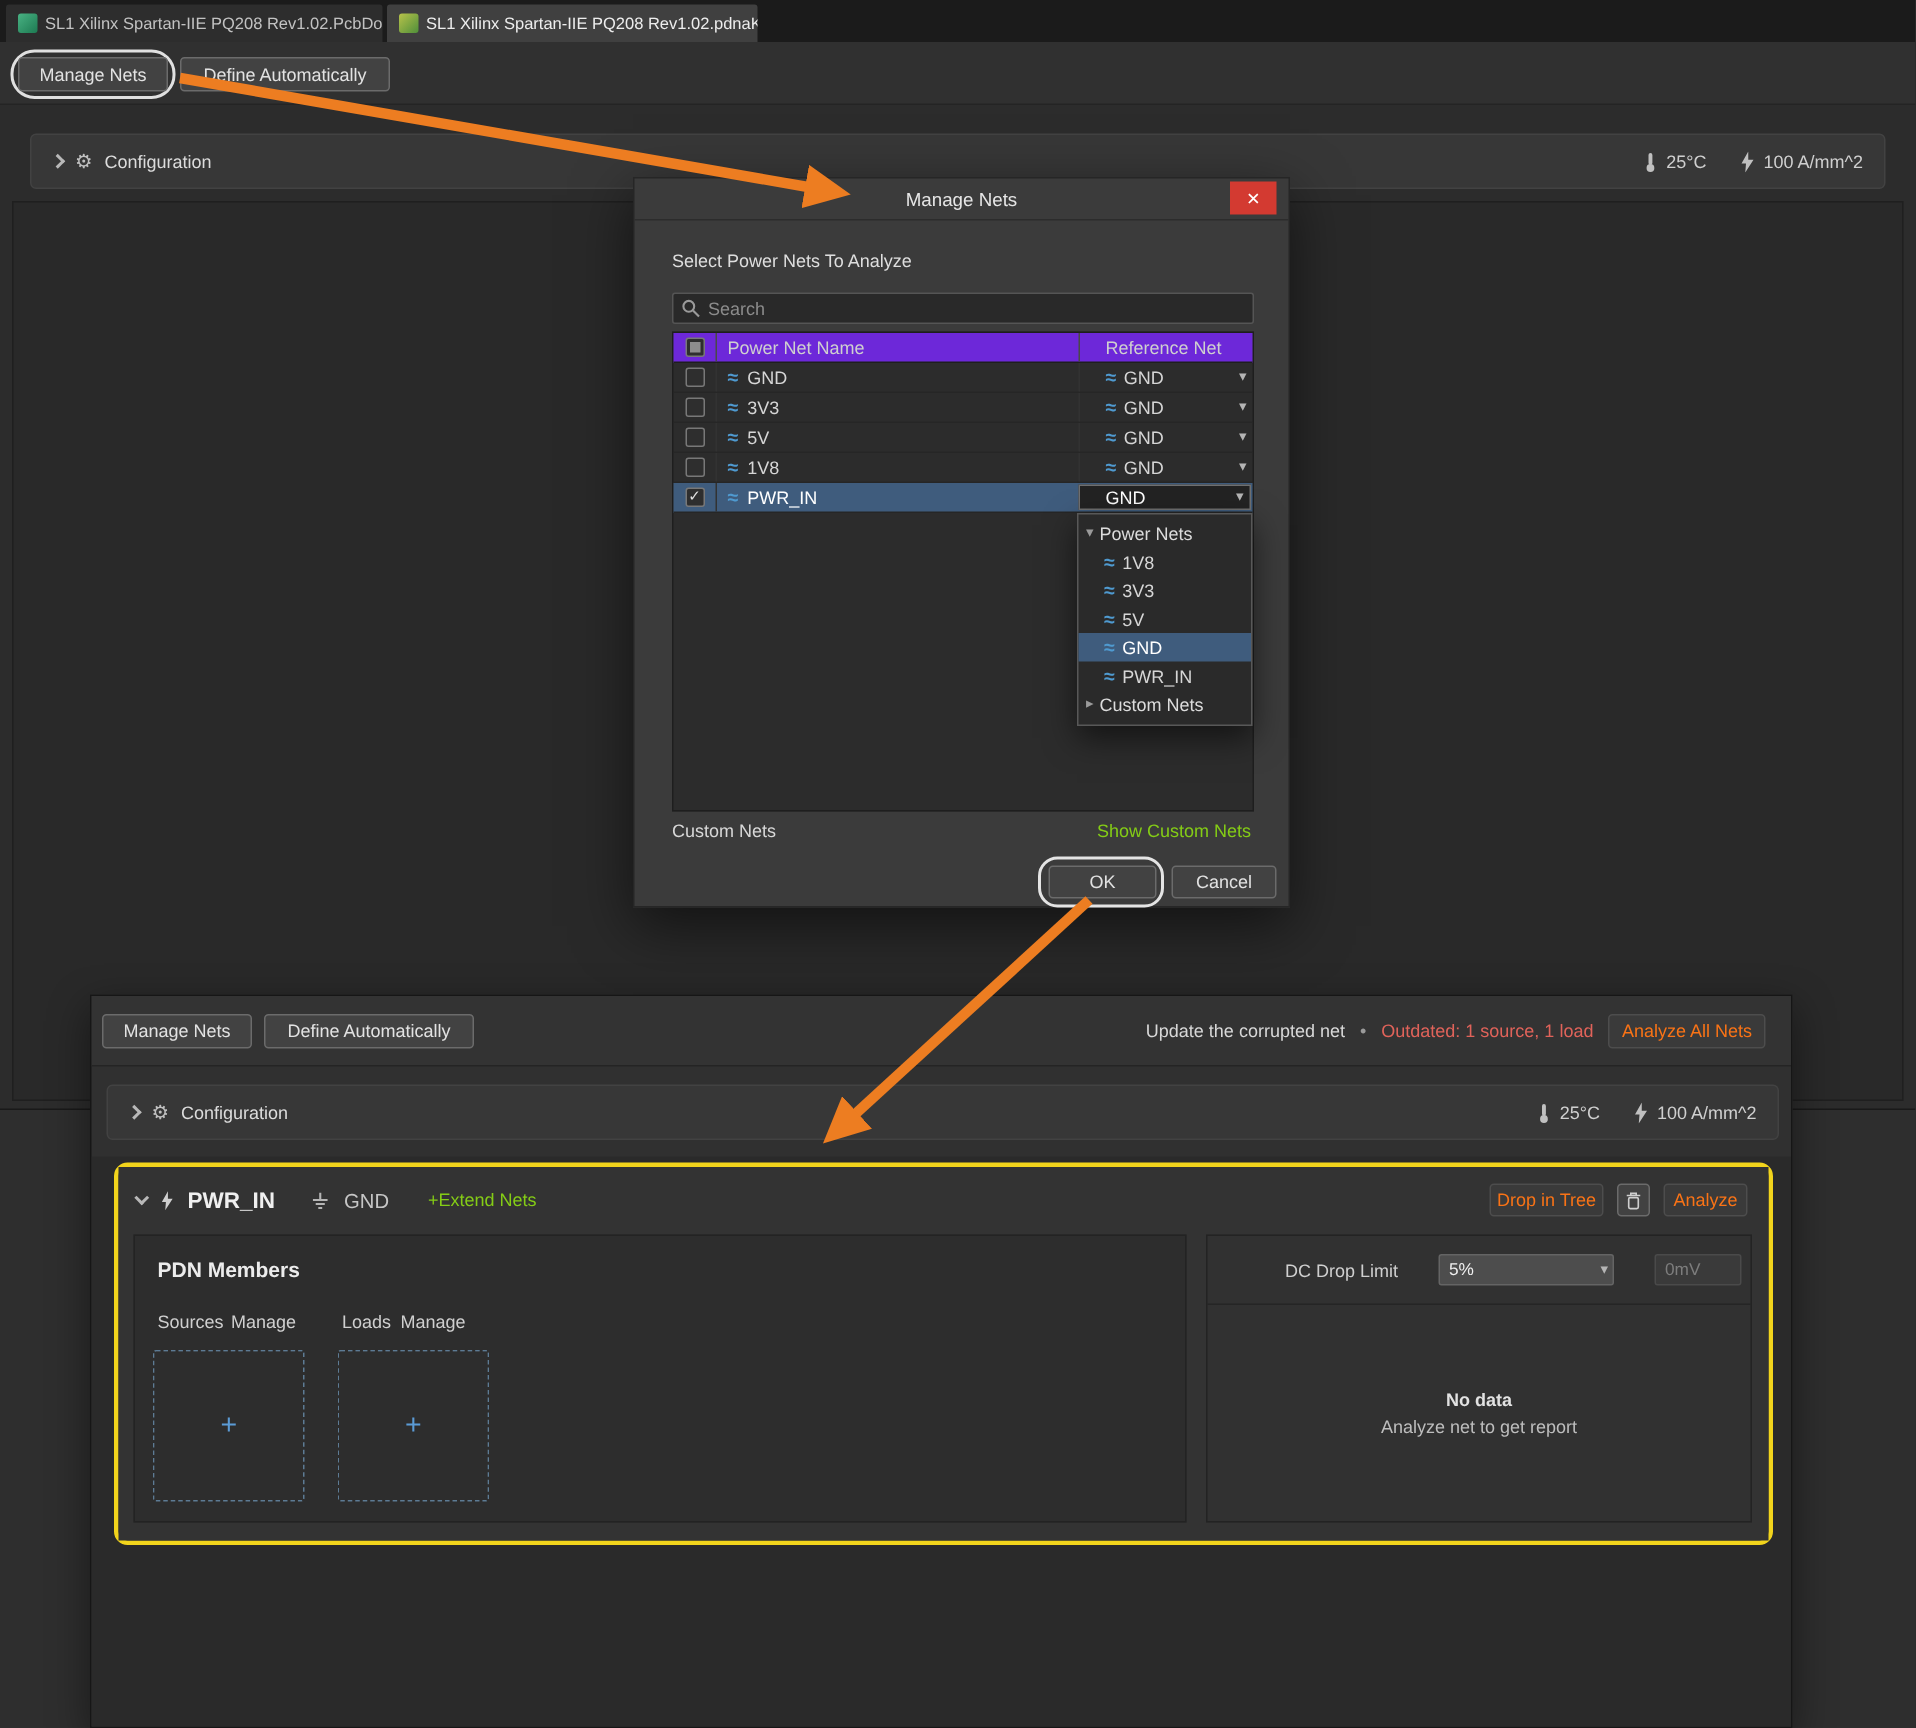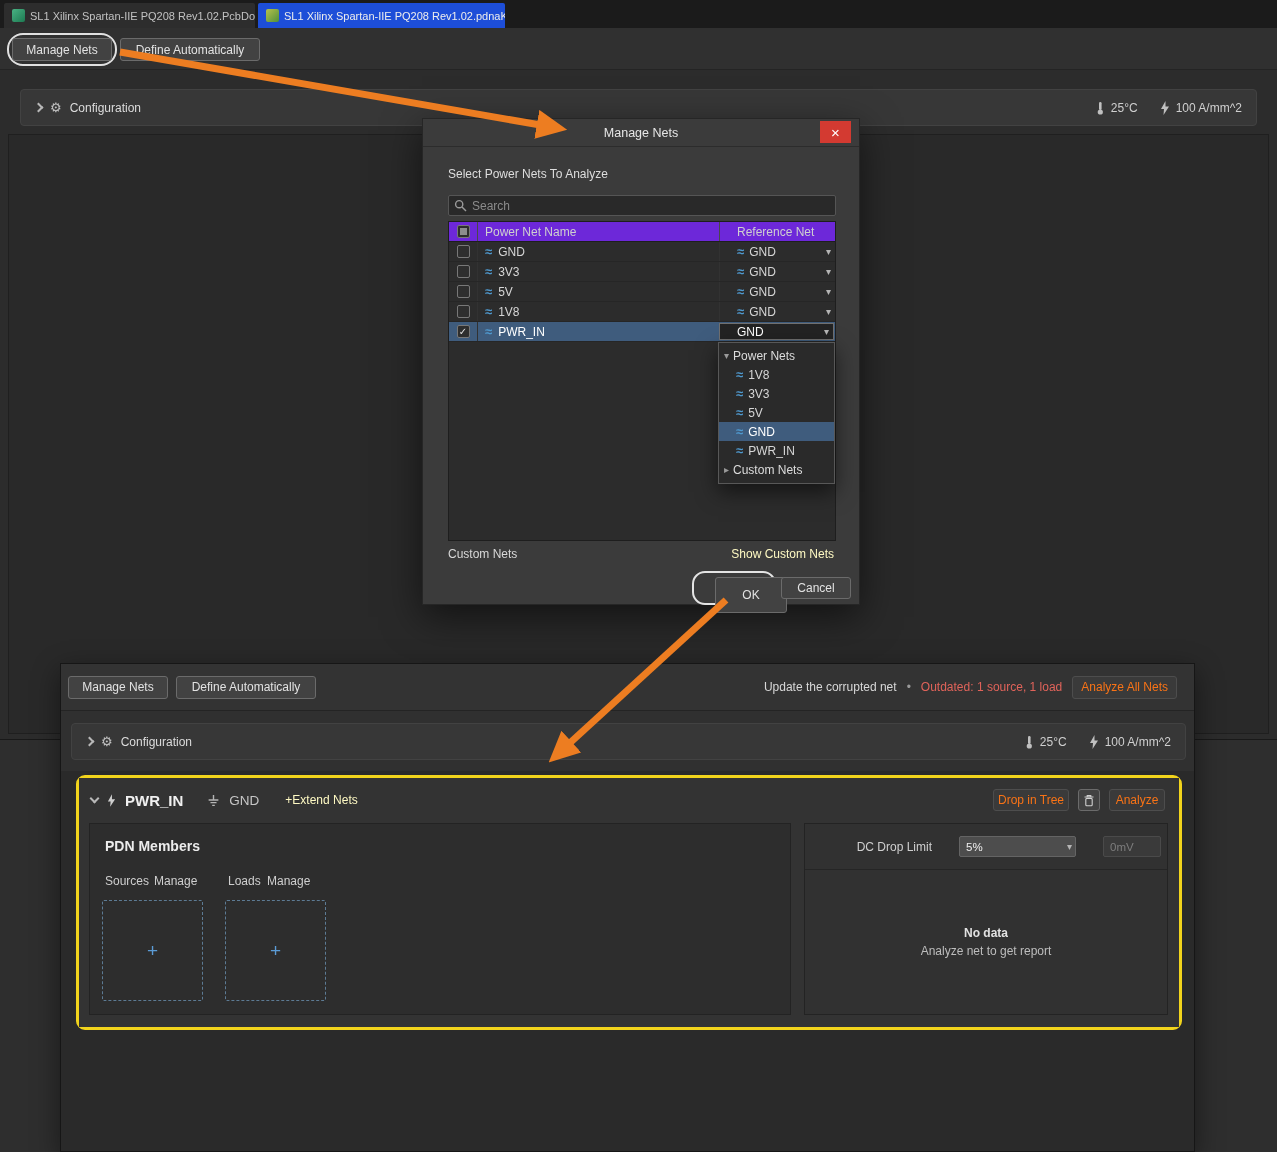--- a/index.html
+++ b/index.html
@@ -3,31 +3,31 @@
 <meta charset="utf-8">
 <style>
   *{margin:0;padding:0;box-sizing:border-box}
   html,body{background:#2e2e2e}
   #stage{position:relative;width:1277px;height:1152px;background:#2e2e2e;overflow:hidden;
          font-family:"Liberation Sans",sans-serif;font-size:12px;color:#d8d8d8}
   .abs{position:absolute}
   .btn{display:flex;align-items:center;justify-content:center;background:#424242;border:1px solid #6b6b6b;
        border-radius:3px;color:#e2e2e2;font-size:12px;white-space:nowrap;cursor:default}
   .btn.disabled{background:#3a3a3a;border-color:#4d4d4d;color:#f97316}
-  .link{color:#fef9c3;white-space:nowrap;cursor:default}
+  .link{color:#84cc16;white-space:nowrap;cursor:default}
   svg{display:block}
 
   
   #upper-app{position:absolute;left:0;top:0;width:1277px;height:740px;background:#2c2c2c;
              border-bottom:1px solid #191919;z-index:1}
   .tabbar{position:absolute;left:0;top:0;width:100%;height:28px;background:#1b1b1b}
   .tab{position:absolute;top:3px;height:25px;display:flex;align-items:center;gap:5px;padding:0 8px;
        font-size:11px;white-space:nowrap;overflow:hidden;border-radius:2px 2px 0 0}
   .tab1{left:4px;width:251px;background:#2d2d2d;color:#c2c2c2}
-  .tab2{left:258px;width:247px;background:#1d4ed8;color:#ededed}
+  .tab2{left:258px;width:247px;background:#404040;color:#ededed}
   .tab-icon{width:13px;height:13px;border-radius:2px;flex:0 0 auto}
   .icon-pcb{background:linear-gradient(135deg,#49b283,#1d7a52)}
   .icon-pdna{background:linear-gradient(135deg,#b7c24a,#4f8f3a)}
   .topbar{position:absolute;left:0;top:28px;width:100%;height:42px;background:#303030;border-bottom:1px solid #242424}
   .outline-annot{position:absolute;border:2px solid #e0e0e0;border-radius:16px;pointer-events:none}
   .configbar{position:absolute;background:#373737;border:1px solid #424242;border-radius:4px;height:37px;
              display:flex;align-items:center;padding:0 14px;color:#dcdcdc;gap:8px}
   .configbar .cright{margin-left:auto;display:flex;align-items:center;gap:6px;color:#cfcfcf}
   .chev{width:7px;height:7px;border-top:2px solid #b8b8b8;border-right:2px solid #b8b8b8;display:inline-block}
   .chev.r{transform:rotate(45deg)}
@@ -62,21 +62,21 @@
   .neticon{color:#4f9ad0;font-weight:bold;font-size:13px;line-height:1}
   .dd-arrow{margin-left:auto;margin-right:4px;color:#b5b5b5;font-size:10px;line-height:1}
   .c2.editor{background:#232323;border:1px solid #707070;margin:1px 1px 1px 0}
   .popup{position:absolute;left:295px;top:223px;width:117px;height:142px;background:#2a2a2a;border:1px solid #585858;
          box-shadow:0 8px 20px rgba(0,0,0,.55);padding-top:3px;z-index:3}
   .tg{height:19px;display:flex;align-items:center;gap:4px;padding-left:5px;color:#dcdcdc}
   .tw{color:#9a9a9a;font-size:10px;line-height:1}
   .ti{height:19px;display:flex;align-items:center;gap:5px;padding-left:17px;color:#d6d6d6}
   .ti.sel{background:#3f5c7d;color:#fff}
   .dlg-foot{position:absolute;left:25px;right:25px;top:428px;display:flex;justify-content:space-between;align-items:center}
-  .btn-ok{position:absolute;left:292px;top:458px;width:72px;height:36px}
+  .btn-ok{position:absolute;left:276px;top:458px;width:72px;height:22px}
   .btn-cancel{position:absolute;left:358px;top:458px;width:70px;height:22px}
   .ok-outline{position:absolute;left:269px;top:452px;width:84px;height:34px;border:2px solid #e4e4e4;border-radius:13px;pointer-events:none}
 
   
   #lower-app{position:absolute;left:60px;top:663px;width:1135px;height:489px;background:#303030;
              border:1px solid #161616;box-shadow:0 8px 26px rgba(0,0,0,.45);z-index:10;overflow:hidden}
   .ltoolbar{position:absolute;left:0;top:0;width:100%;height:47px;background:#333;border-bottom:1px solid #242424;
             display:flex;align-items:center;padding:0 17px 0 7px;gap:8px}
   .lt-right{margin-left:auto;display:flex;align-items:center;gap:10px}
   .outdated{color:#e0635a}

